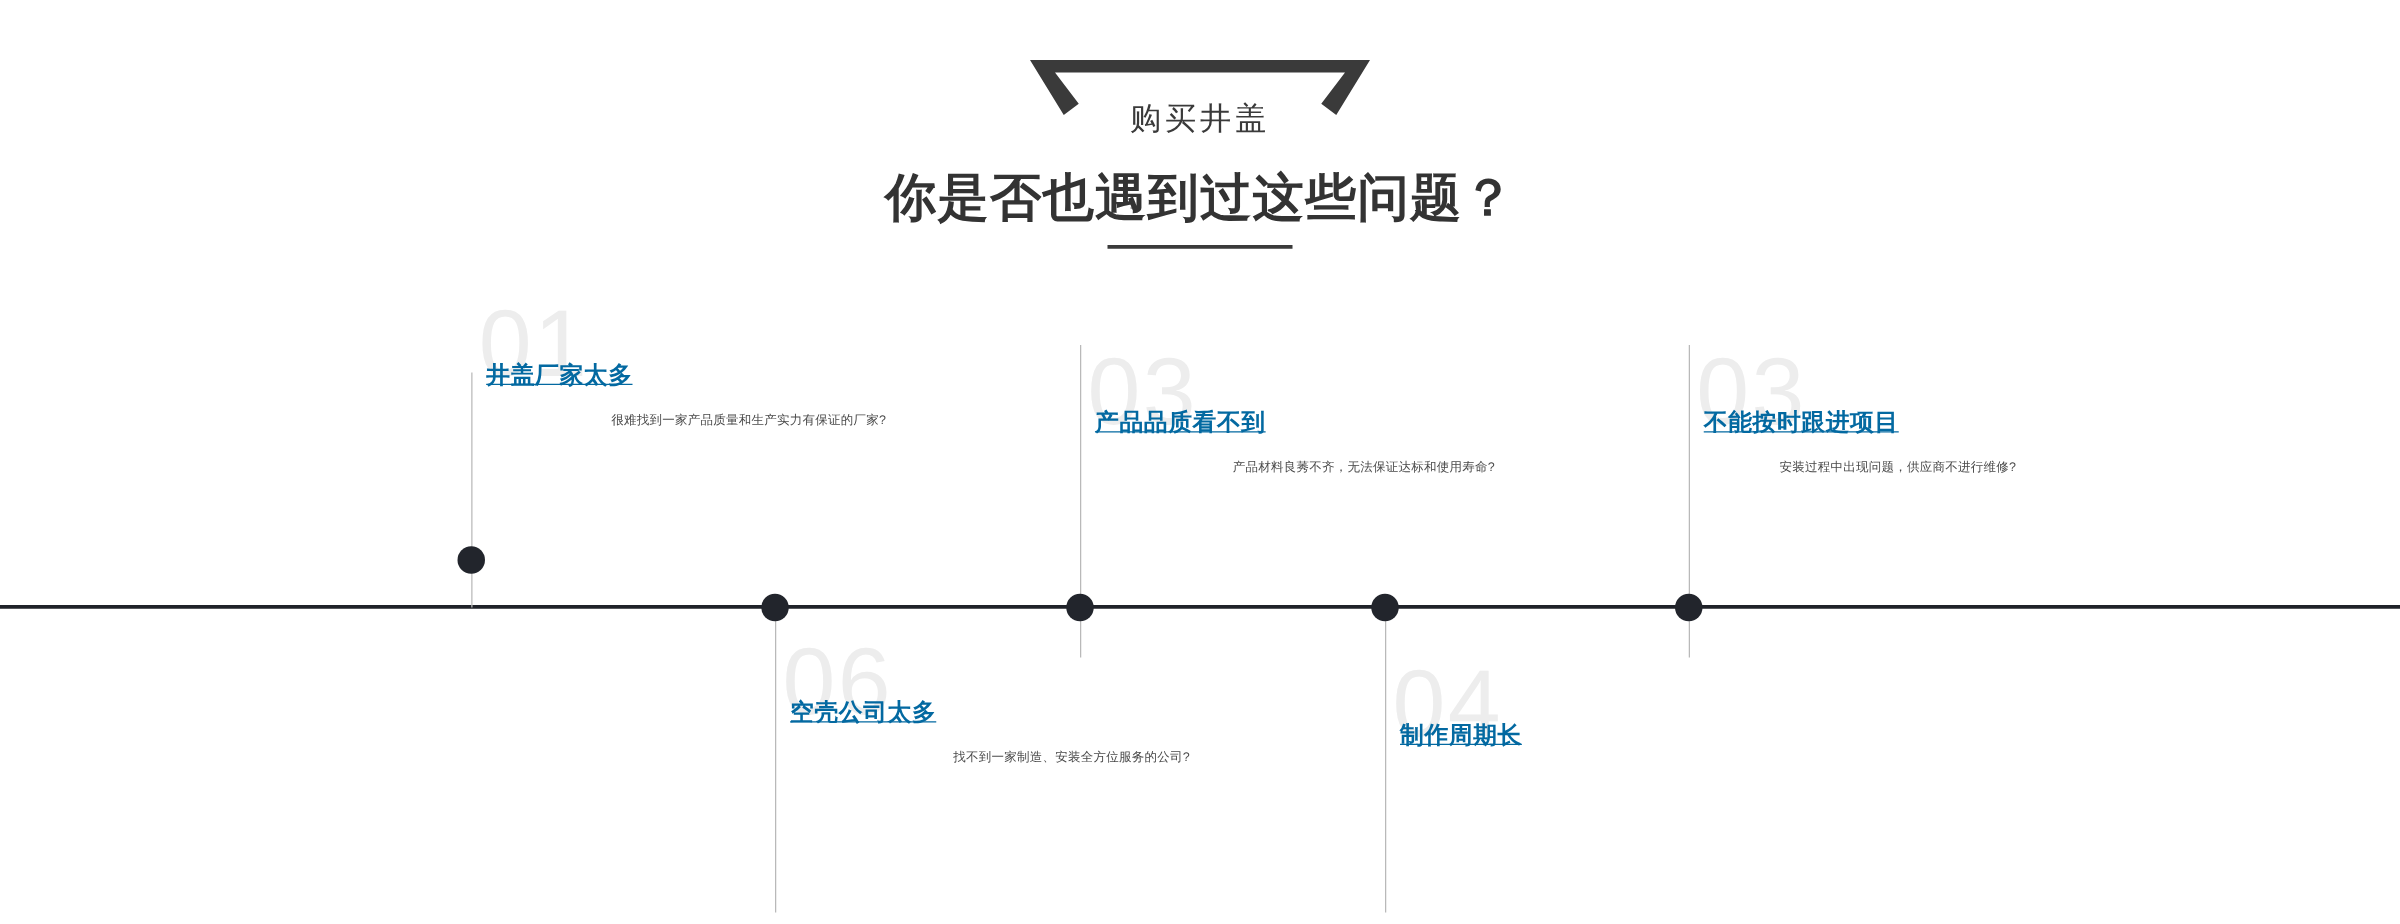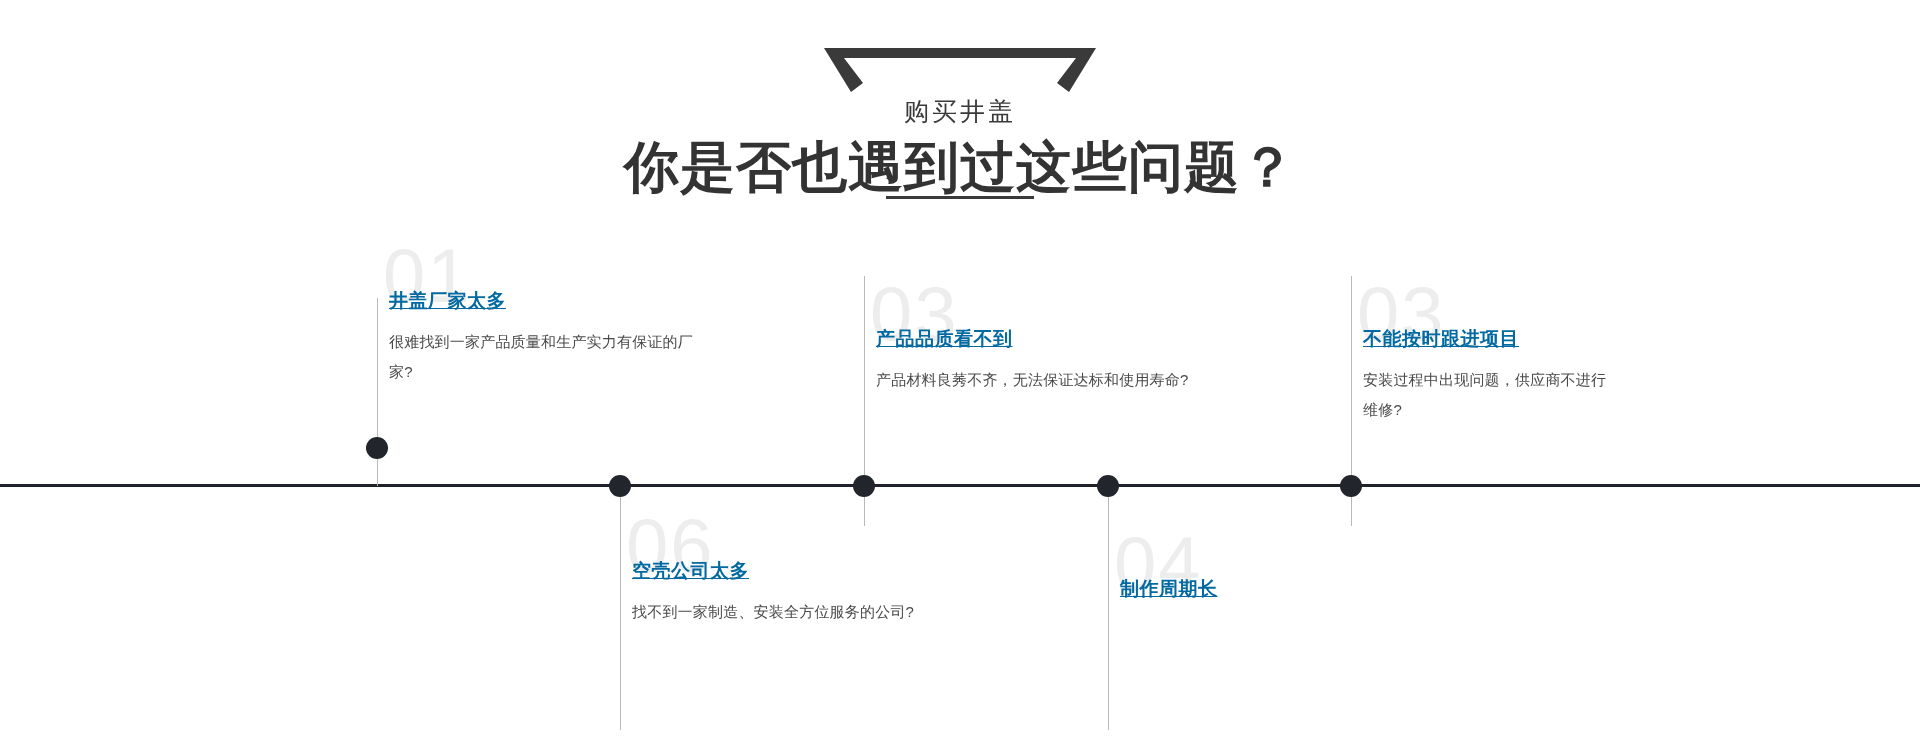--- a/index.html
+++ b/index.html
@@ -30,32 +30,32 @@
     top: 0;
     transform: translateX(-50%);
     width: 272px;
     height: 44px;
   }
   .banner-bracket svg { display: block; }
 
   .kicker {
     position: absolute;
     left: 0; right: 0;
-    top: 48px;
+    top: 32px;
     font-size: 25px;
     letter-spacing: 3px;
     color: #3a3a3a;
     font-weight: 400;
     line-height: 1.25;
   }
   .headline {
     position: absolute;
     left: 0; right: 0;
     top: 85px;
-    font-size: 55px;
+    font-size: 41px;
     font-weight: 700;
     color: #333333;
     letter-spacing: 1px;
     line-height: 1.25;
   }
   .headline-rule {
     position: absolute;
     left: 50%;
     transform: translateX(-50%);
     top: 148px;
@@ -119,24 +119,25 @@
   .card .title {
     font-size: 19px;
     font-weight: 700;
     color: #0369a1;
     letter-spacing: 0.5px;
     line-height: 1.2;
     margin-bottom: 14px;
     text-decoration: underline;
   }
   .card .desc {
-    font-size: 15px;
+    font-size: 10px;
     color: #4a4a4a;
     line-height: 2.0;
     letter-spacing: 0.2px;
+    text-align: right;
   }
 
   
   .card.above { }
   
   .card.below { }
 </style>
 </head>
 <body>
 

